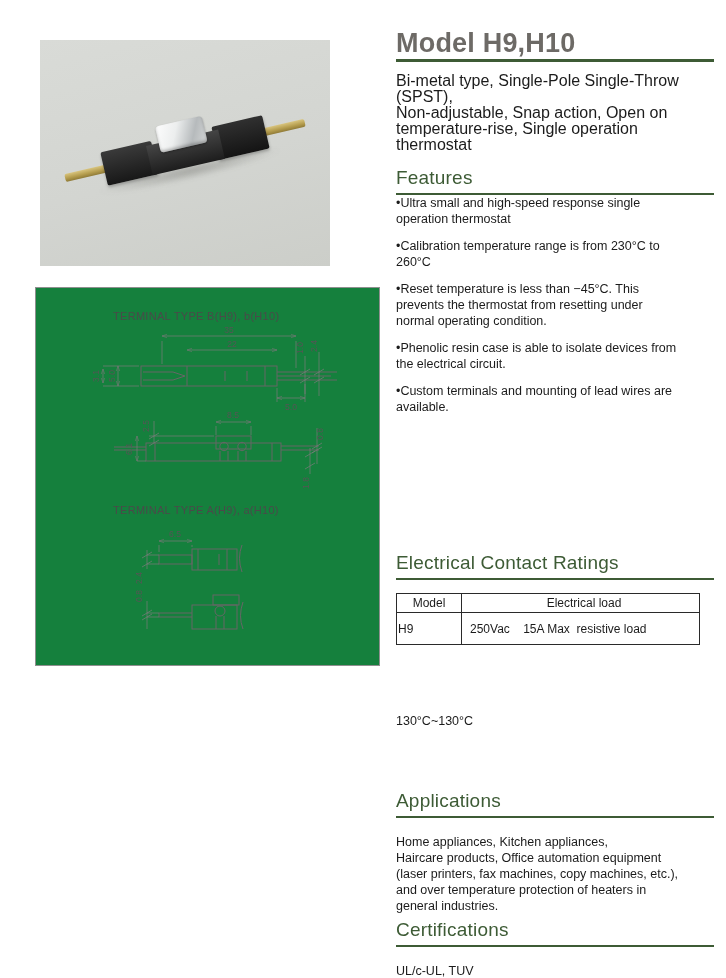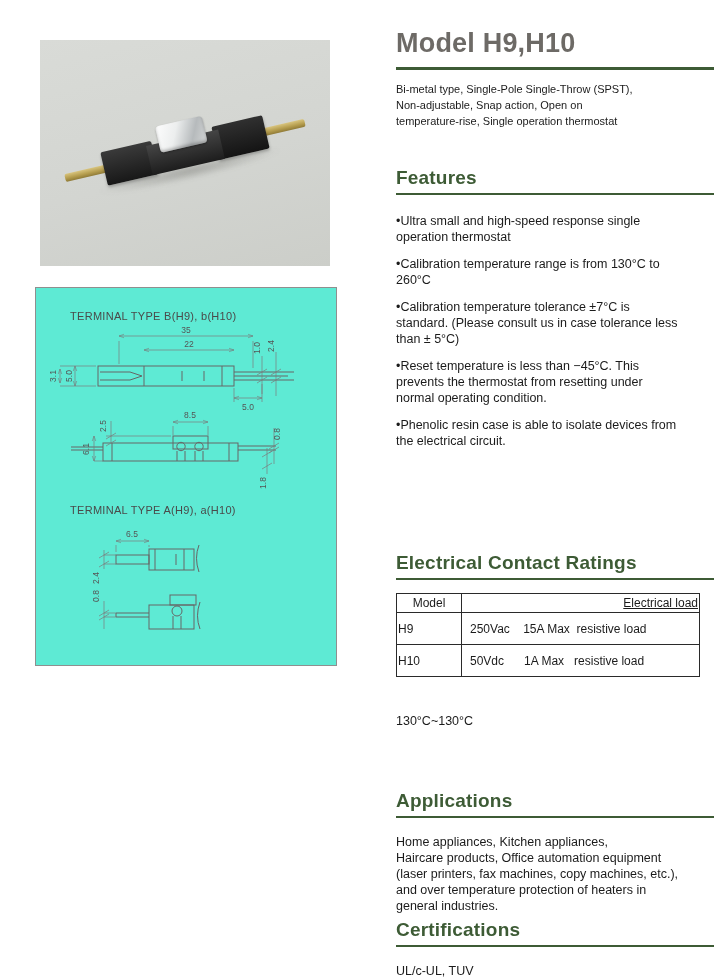--- a/index.html
+++ b/index.html
@@ -27,56 +27,56 @@
   .block-l { left:42px; } .block-r { right:42px; background:linear-gradient(#303030,#141414); }
   .body-mid { position:absolute; left:88px; top:19px; width:74px; height:30px;
             background:linear-gradient(#454545,#1d1d1d); }
   .cap { position:absolute; left:101px; top:2px; width:48px; height:27px; border-radius:4px;
             background:linear-gradient(115deg,#fdfdfd 0%,#eceeee 38%,#b6babc 72%,#d4d6d6 100%);
             box-shadow:inset 0 -2px 3px rgba(0,0,0,.25), 0 1px 2px rgba(0,0,0,.3); }
 
   
   .draw-box {
     position:absolute; left:35px; top:287px; width:300px; height:377px;
-    border:1px solid #8f8f8f; background:#5eead4;
+    border:1px solid #8f8f8f; background:#15803d;padding-left:43px;
   }
   .draw-box svg { display:block; }
   .dlab { font-size:11px; fill:#4a4a4a; letter-spacing:.3px; }
   .dim  { font-size:8.5px; fill:#555; }
   .oln  { stroke:#666; stroke-width:1; fill:none; }
   .dln  { stroke:#7b7b7b; stroke-width:.7; fill:none; }
 
   
   .col { position:absolute; left:396px; top:28px; width:318px; height:950px; }
   .title {
     font-size:27px; font-weight:bold; color:#6d6a66; letter-spacing:.2px;
-    border-bottom:3px solid #3d5b35; padding-bottom:8px;
-  }
-  .desc { margin-top:11px; font-size:11px; line-height:16px; white-space:pre-line; }
+    border-bottom:3px solid #3d5b35; padding-bottom:0;
+  }
+  .desc { margin-top:11px; font-size:16px; line-height:16px; white-space:pre-line; }
 
   .sec { position:absolute; left:0; width:318px; }
   .sec-h {
-    font-size:19px; font-weight:700; color:#3d5b35;
+    font-size:19px; font-weight:400; color:#3d5b35;
     border-bottom:2px solid #3d5b35; padding-bottom:4px; letter-spacing:.2px;
   }
   .sec-features      { top:139px; }
   .sec-ratings       { top:524px; }
   .sec-calibration   { top:669px; }
   .sec-applications  { top:762px; }
   .sec-certifications{ top:891px; }
 
-  .bullets { margin-top:18px; }
+  .bullets { }
   .bullets p { margin:0 0 11px 0; font-size:12.5px; line-height:16px; white-space:pre-line; }
 
   table.ratings { border-collapse:collapse; margin-top:13px; }
   table.ratings th, table.ratings td {
     border:1px solid #2a2a2a; font-size:12px; font-weight:400; color:#1b1b1b;
   }
   th.c-model { width:62px; height:16px; text-align:center; }
-  th.c-load  { width:228px; text-align:right; padding-left:8px;text-decoration:underline; }
+  th.c-load  { width:228px; text-align:center; padding-left:8px; }
   td.c-model { height:29px; text-align:left; }
   td.c-load  { padding-left:8px; white-space:pre; }
 
   .plain { margin-top:16px; font-size:12.5px; line-height:16px; white-space:pre-line; }
 </style>
 </head>
 <body>
 
 <div class="page">
 
@@ -229,49 +229,44 @@
     <div class="title">Model H9,H10</div>
     <div class="desc">Bi-metal type, Single-Pole Single-Throw (SPST),
 Non-adjustable, Snap action, Open on
 temperature-rise, Single operation thermostat</div>
 
     <div class="sec sec-features">
       <div class="sec-h">Features</div>
       <div class="bullets">
         <p>•Ultra small and high-speed response single
 operation thermostat</p>
-        <p>•Calibration temperature range is from 130°C to
+        <p>•Calibration temperature range is from 230°C to
 260°C</p>
-        <p>•Calibration temperature tolerance ±7°C is
-standard. (Please consult us in case tolerance less
-than ± 5°C)</p>
         <p>•Reset temperature is less than −45°C. This
 prevents the thermostat from resetting under
 normal operating condition.</p>
         <p>•Phenolic resin case is able to isolate devices from
 the electrical circuit.</p>
+        <p>•Custom terminals and mounting of lead wires are
+available.</p>
       </div>
     </div>
 
     <div class="sec sec-ratings">
       <div class="sec-h">Electrical Contact Ratings</div>
       <table class="ratings">
         <tbody>
             <tr>
           <th class="c-model">Model</th>
           <th class="c-load">Electrical load</th>
         </tr>
         <tr>
           <td class="c-model">H9</td>
           <td class="c-load">250Vac    15A Max  resistive load</td>
         </tr>
-        <tr>
-          <td class="c-model">H10</td>
-          <td class="c-load">50Vdc      1A Max   resistive load</td>
-        </tr>
       </tbody>
         </table>
     </div>
 
     <div class="sec sec-calibration">
       <div class="plain">130°C~130°C</div>
     </div>
 
     <div class="sec sec-certifications">
       <div class="sec-h">Certifications</div>

